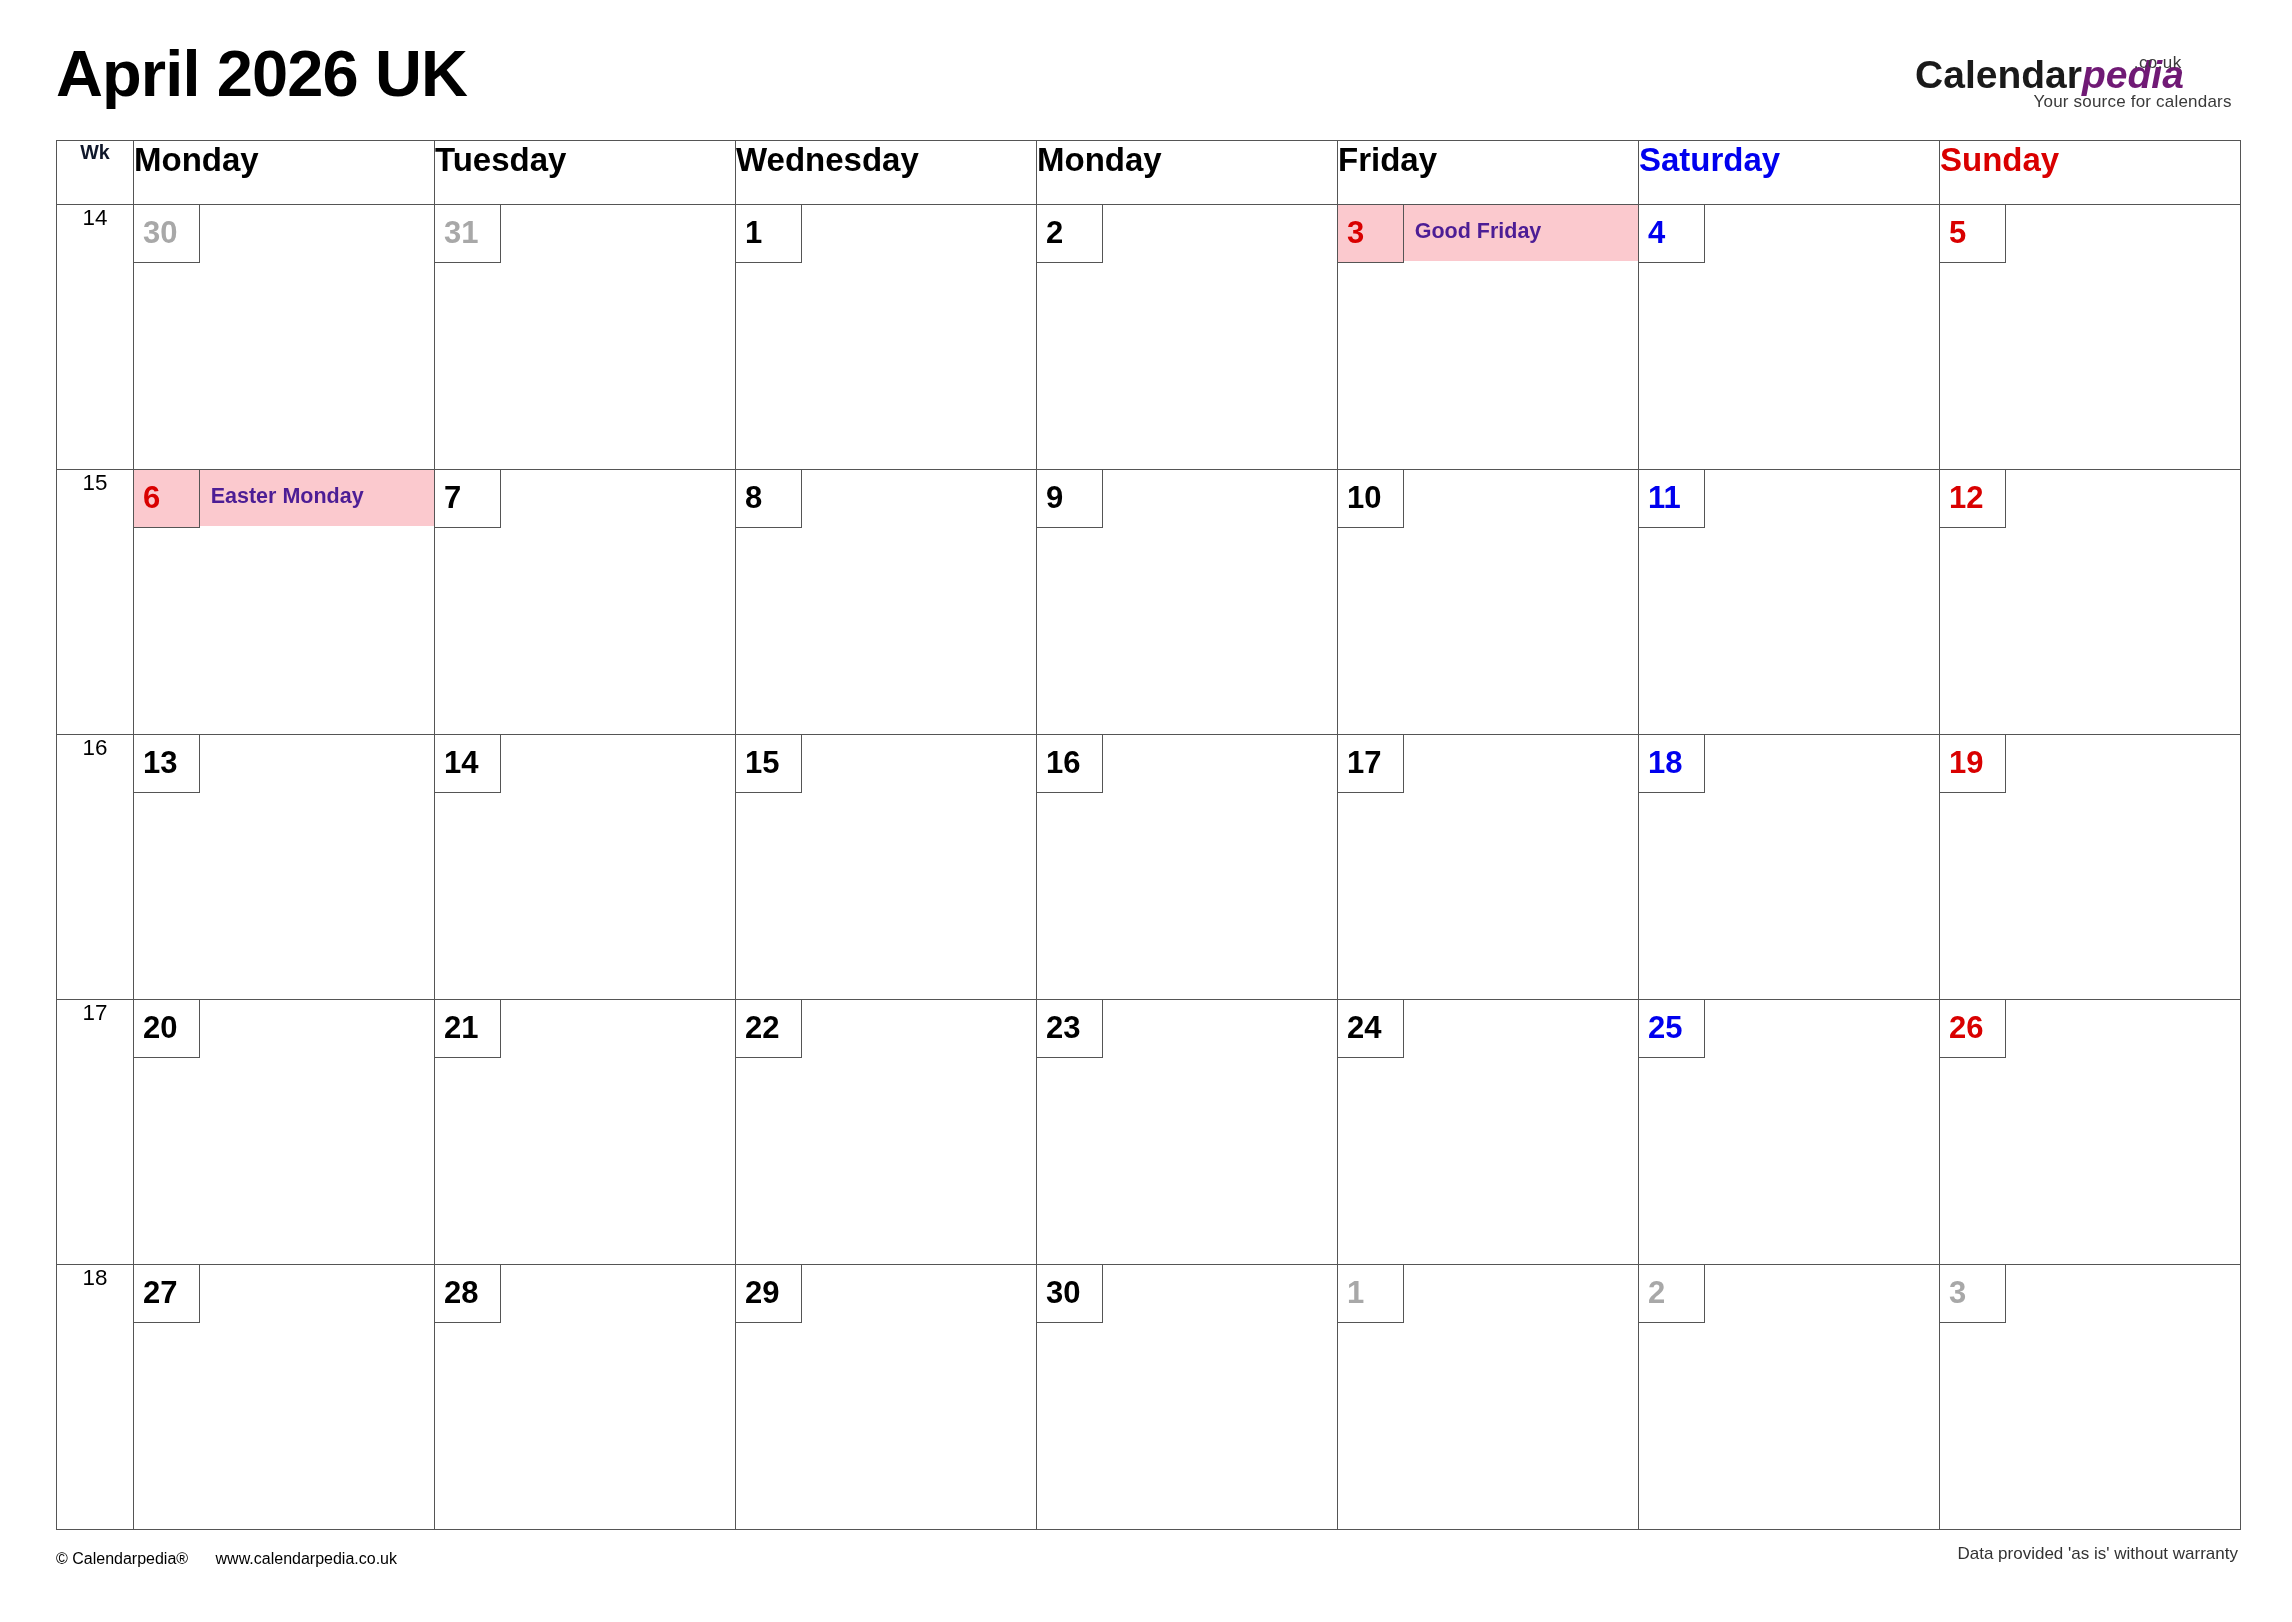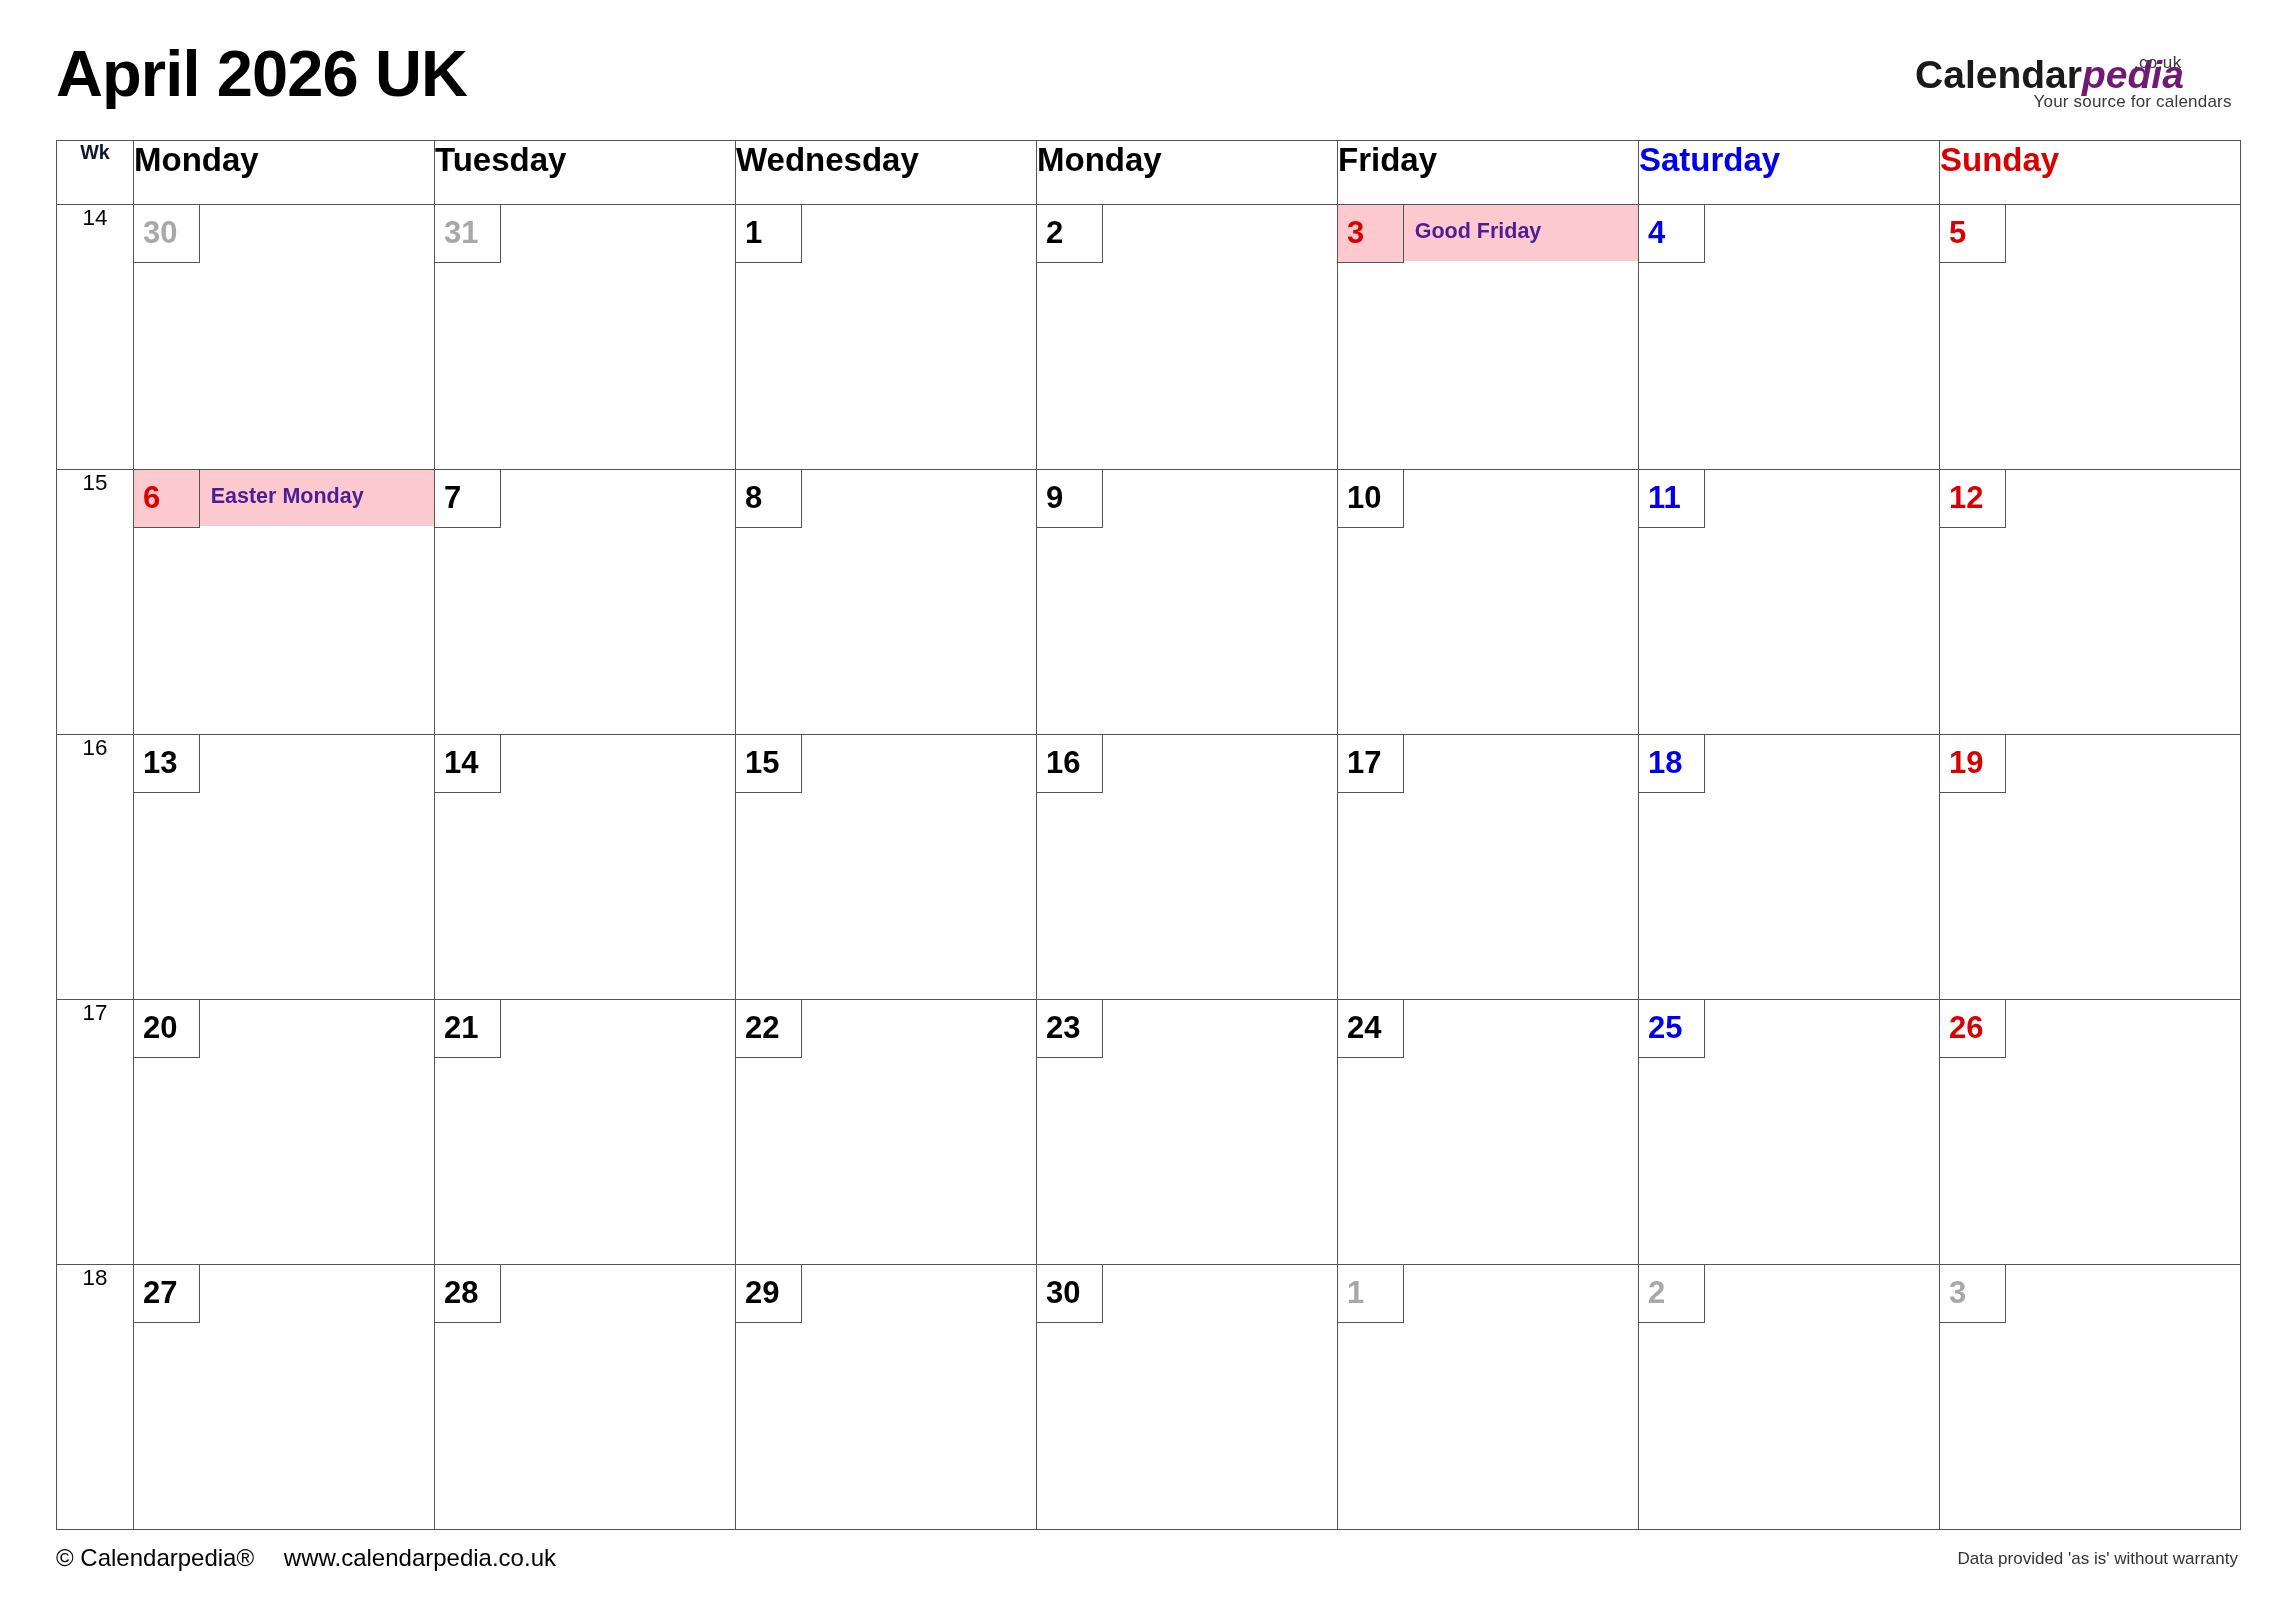--- a/index.html
+++ b/index.html
@@ -155,21 +155,21 @@
 
   
   .footer {
     display: flex;
     align-items: flex-end;
     justify-content: space-between;
     width: 2182px;
     margin-top: 14.3px;
   }
   .copyright {
-    font-size: 24px;
+    font-size: 16px;
     color: #000;
   }
   .copyright .url { margin-left: 23px; }
   .disclaimer {
     font-size: 17px;
     color: #333;
     text-align: right;
     padding-bottom: 3.6px;
   }
 </style>

